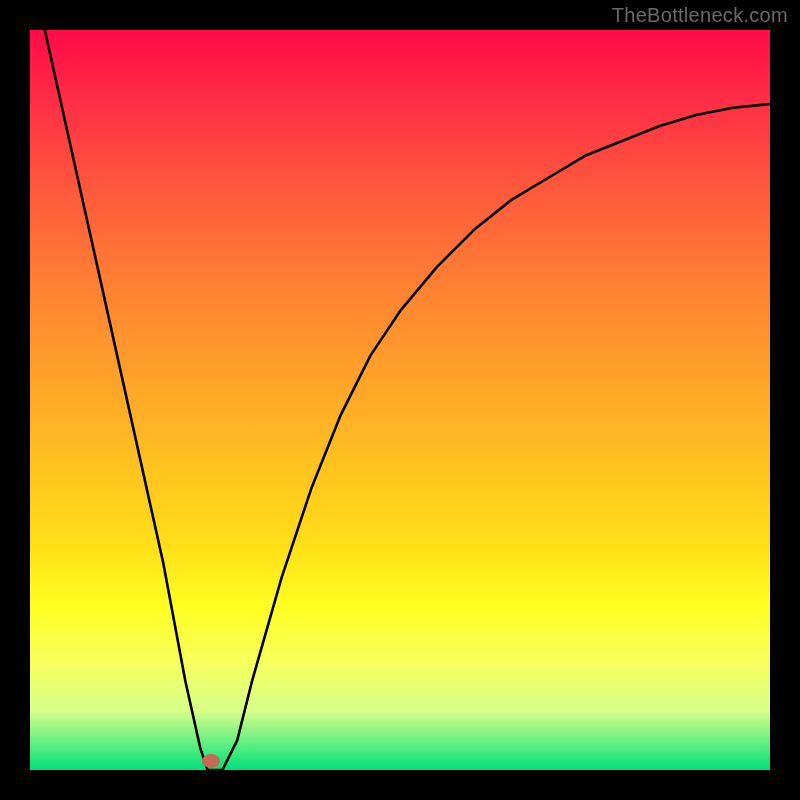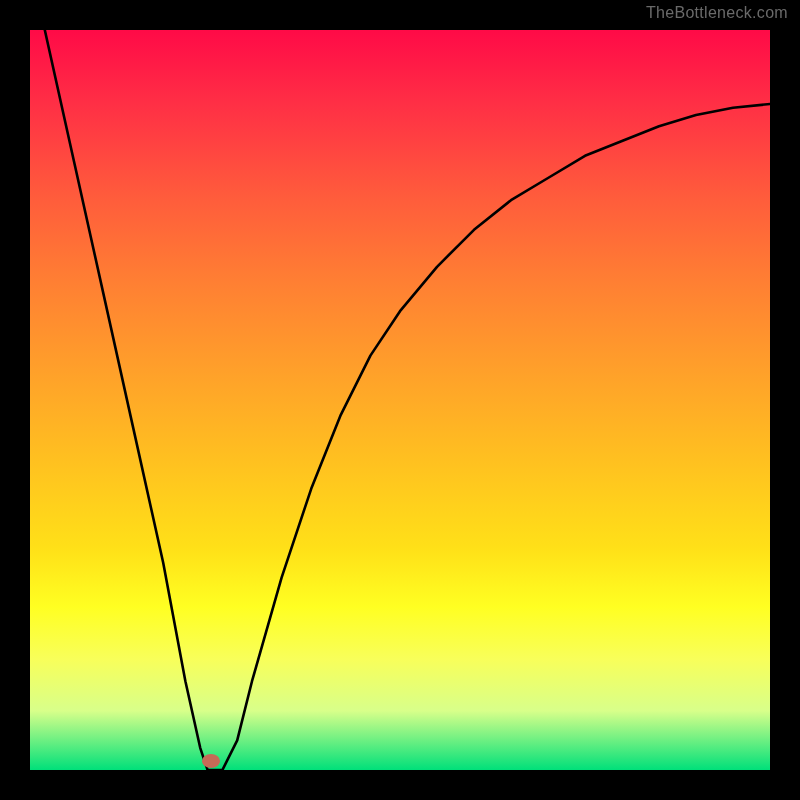--- a/index.html
+++ b/index.html
@@ -30,21 +30,21 @@
       #f8ff5a 85%,
       #d8ff8a 92%,
       #00e07a 100%
     );
   }
   .watermark {
     position: absolute;
     top: 4px;
     right: 12px;
     color: #6a6a6a;
-    font-size: 16px;
+    font-size: 20px;
     letter-spacing: 0.3px;
     font-weight: 500;
     user-select: none;
   }
   svg.plot {
     position: absolute;
     left: 30px;
     top: 30px;
     width: 740px;
     height: 740px;

